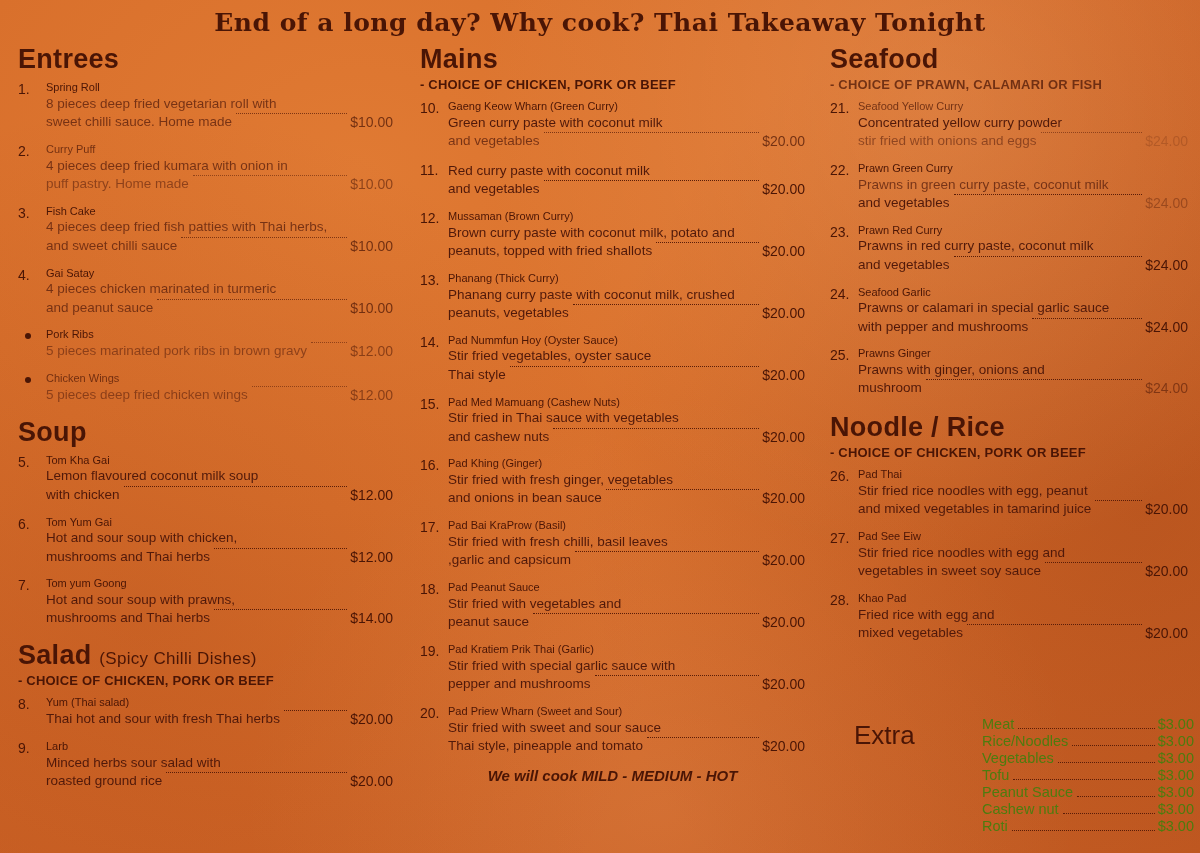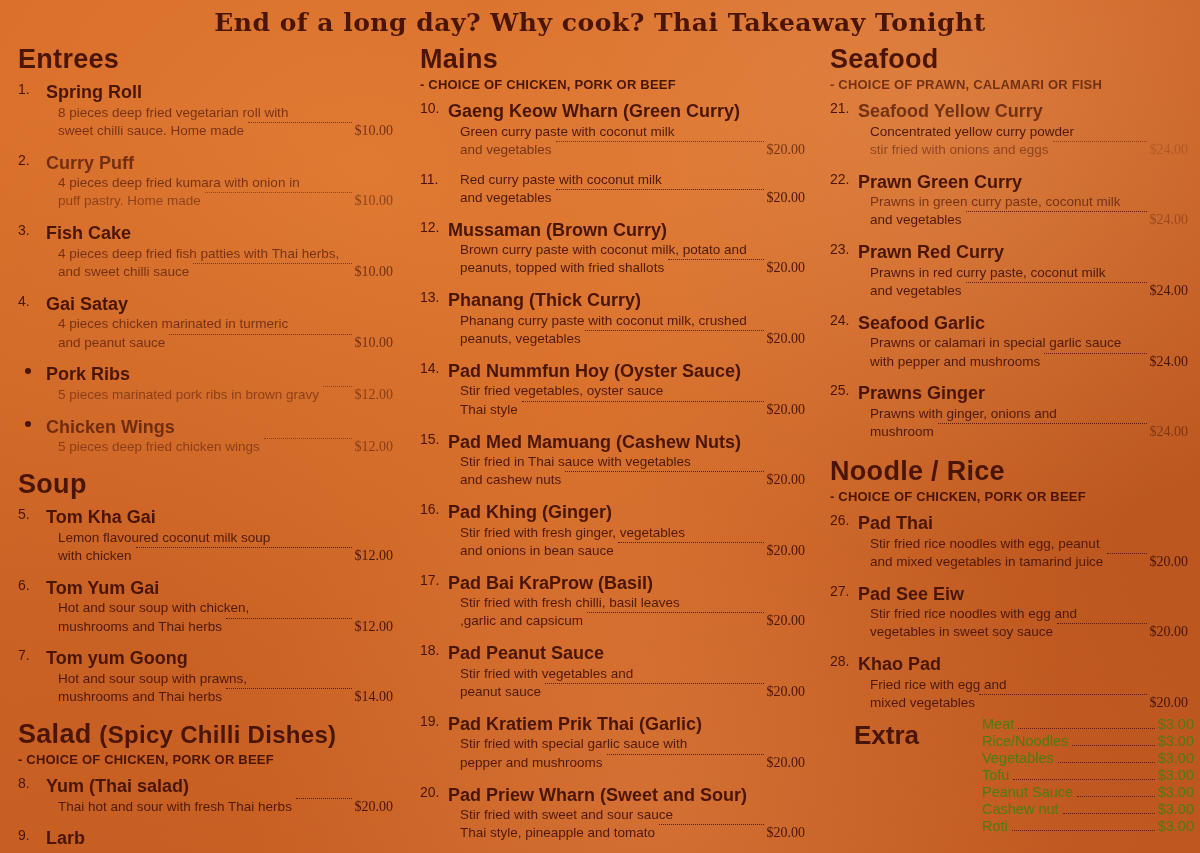--- a/index.html
+++ b/index.html
@@ -35,63 +35,63 @@
   .col { position:absolute; top:0; }
   .col-1 { left:18px;  width:375px; }
   .col-2 { left:420px; width:385px; }
   .col-3 { left:830px; width:358px; }
 
   h2.section {
     font-family:"Liberation Sans", sans-serif;
     font-size:27px; font-weight:700; color:#4a1505;
     margin:0 0 6px 0; letter-spacing:.3px;
   }
-  h2.section .sub-inline{ font-size:24px; font-weight:700; }
+  h2.section .sub-inline{ font-size:17px; font-weight:400; }
   .choice {
     font-size:13px; font-weight:700; color:#4a1505;
     margin:-4px 0 8px 0; letter-spacing:.2px;
   }
 
   .item { position:relative; margin:0 0 11px 0; }
   .item .num {
     position:absolute; left:0; top:0;
     width:26px; text-align:left;
     font-size:14px; color:#4a1505;
   }
   .item .bullet {
     position:absolute; left:7px; top:5px;
     width:6px; height:6px; border-radius:50%;
     background:#4a1505;
   }
   .item .body { margin-left:28px; }
   .item .name {
-    font-size:18px; font-weight:700; color:#4a1505; line-height:1.25;
+    font-size:11px; font-weight:400; color:#4a1505; line-height:1.25;
   }
   .item .desc {
-    font-size:13.5px; color:#50190a; line-height:1.35;margin-left:12px;
+    font-size:13.5px; color:#50190a; line-height:1.35;
   }
   .dotline { display:flex; align-items:flex-start; }
   .dotline .txt { white-space:nowrap; }
   .dotline .dots {
     flex:1 1 auto; border-bottom:1.5px dotted #5a1d08;
     margin:0 3px 4px 4px; min-width:8px;
   }
-  .dotline .price { white-space:nowrap; font-size:14px; color:#4a1505;font-family:Liberation Serif, serif; }
+  .dotline .price { white-space:nowrap; font-size:14px; color:#4a1505; }
 
   .footnote {
     font-size:15px; font-weight:700; color:#4a1505; text-align:center;
     margin-top:6px;
   }
   .footnote.italic { font-style:italic; }
 
   
   .extra { position:absolute; right:6px; bottom:18px; width:330px; }
   .extra .extra-title {
     position:absolute; left:-10px; top:4px;
-    font-size:26px; font-weight:700; color:#4a1505;
+    font-size:26px; font-weight:400; color:#4a1505;
   }
   .extra .list { margin-left:118px; }
   .extra .row { display:flex; align-items:baseline; font-size:14.5px; color:#4d7c0f; }
   .extra .row .txt { white-space:nowrap; }
   .extra .row .dots { flex:1 1 auto; border-bottom:1.5px dotted #5a1d08; margin:0 3px 4px 4px; }
   .extra .row .price { white-space:nowrap; }
 
   
   .worn { opacity:.72; }
   .worn2 { opacity:.55; }

